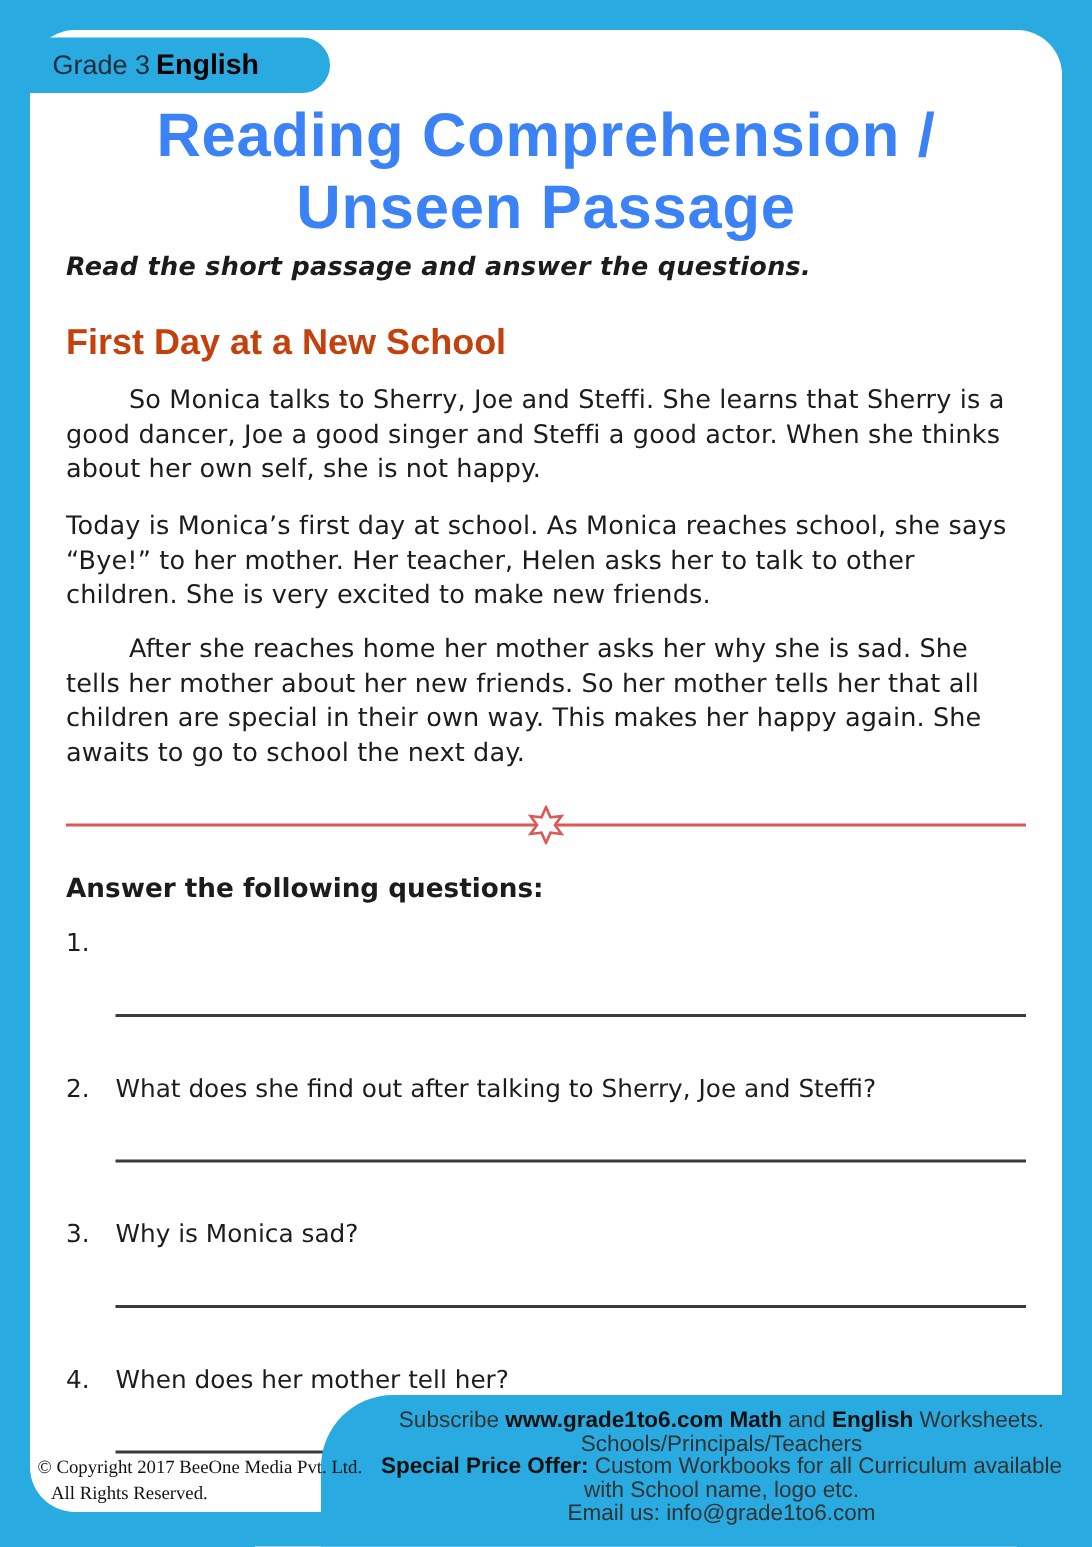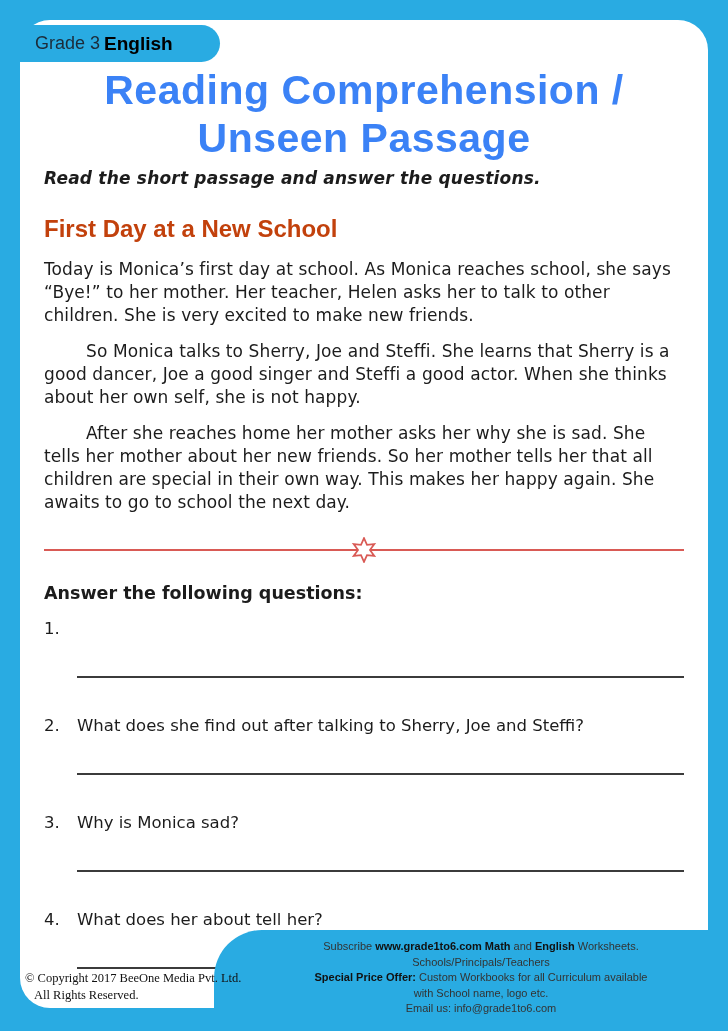--- a/index.html
+++ b/index.html
@@ -107,21 +107,21 @@
   
   .footer-panel {
     position: absolute;
     right: 0; bottom: 0;
     width: 514px; height: 101px;
     background: #29ABE2;
     border-top-left-radius: 48px;
     padding: 9px 6px 0 26px;
     text-align: center;
     font-family: "Liberation Sans", sans-serif;
-    font-size: 11px;
+    font-size: 15px;
     line-height: 15.6px;
     color: #333333;
   }
   .footer-panel b { color: #111111; }
   .copyright {
     position: absolute;
     left: 25px; bottom: 28px;
     font-family: "Liberation Serif", serif;
     font-size: 12.5px;
     line-height: 1.32;
@@ -143,22 +143,22 @@
 
     <div class="title">
       <div>Reading Comprehension /</div>
       <div>Unseen Passage</div>
     </div>
 
     <div class="instruction">Read the short passage and answer the questions.</div>
 
     <div class="passage-heading">First Day at a New School</div>
 
+    <p class="para indent">So Monica talks to Sherry, Joe and Steffi. She learns that Sherry is a good dancer, Joe a good singer and Steffi a good actor. When she thinks about her own self, she is not happy.</p>
     <p class="para">Today is Monica’s first day at school. As Monica reaches school, she says “Bye!” to her mother. Her teacher, Helen asks her to talk to other children. She is very excited to make new friends.</p>
-    <p class="para indent">So Monica talks to Sherry, Joe and Steffi. She learns that Sherry is a good dancer, Joe a good singer and Steffi a good actor. When she thinks about her own self, she is not happy.</p>
     <p class="para indent">After she reaches home her mother asks her why she is sad. She tells her mother about her new friends. So her mother tells her that all children are special in their own way. This makes her happy again. She awaits to go to school the next day.</p>
 
     <div class="divider">
       <div class="line"></div>
       <svg class="star" width="26" height="26" viewBox="0 0 24 24">
         <polygon points="12,1 14.75,7.24 21.53,6.5 17.5,12 21.53,17.5 14.75,16.76 12,23 9.25,16.76 2.47,17.5 6.5,12 2.47,6.5 9.25,7.24" fill="#ffffff" stroke="#D95A55" stroke-width="1.6" stroke-linejoin="miter"></polygon>
       </svg>
     </div>
 
     <div class="qhead">Answer the following questions:</div>
@@ -178,21 +178,21 @@
 
     <div class="question">
       <span class="qnum">3.</span>
       <span class="qtext">Why is Monica sad?</span>
     </div>
     <div class="answer-line"></div>
     <div class="gap-after-line"></div>
 
     <div class="question">
       <span class="qnum">4.</span>
-      <span class="qtext">What does her about tell her?</span>
+      <span class="qtext">When does her mother tell her?</span>
     </div>
     <div class="answer-line"></div>
 
   </div>
 </div>
 
 <div class="footer-panel">
   <div><span>Subscribe </span><b>www.grade1to6.com Math</b><span> and </span><b>English</b><span> Worksheets.</span></div>
   <div>Schools/Principals/Teachers</div>
   <div><b>Special Price Offer:</b><span> Custom Workbooks for all Curriculum available</span></div>

